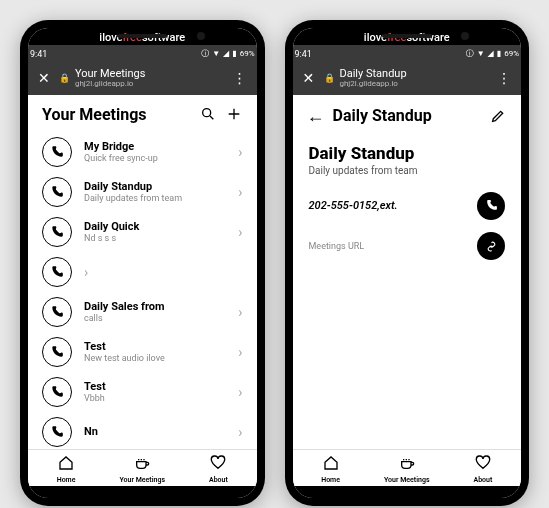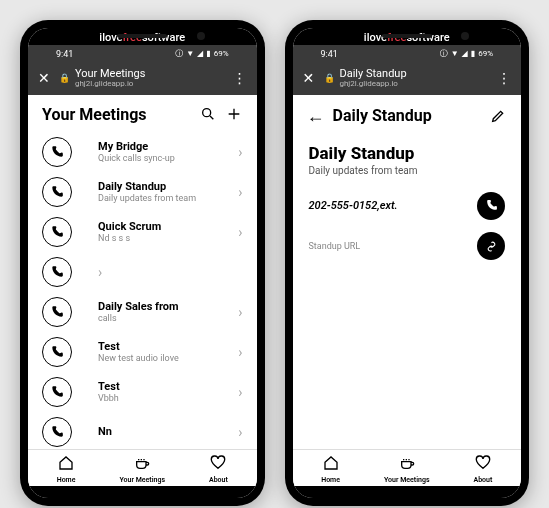--- a/index.html
+++ b/index.html
@@ -58,21 +58,21 @@
     padding: 3px 0 1px;
     font-weight: 500;
   }
   .watermark .free { color: #e63946; }
   .statusbar {
     background: #3a3a3a;
     color: #fff;
     display: flex;
     justify-content: space-between;
     align-items: center;
-    padding: 3px 28px;
+    padding: 3px 2px;
     font-size: 9px;
   }
   .status-icons { display: flex; align-items: center; gap: 3px; font-size: 8px; }
   .appbar {
     background: #3a3a3a;
     color: #fff;
     display: flex;
     align-items: center;
     padding: 6px 10px;
     gap: 10px;
@@ -99,21 +99,21 @@
   .header-icon svg { width: 16px; height: 16px; }
   .back-arrow { font-size: 18px; font-weight: bold; }
   .list {
     flex: 1;
     overflow: hidden;
     padding: 0 10px;
   }
   .list-item {
     display: flex;
     align-items: center;
-    gap: 26px;
+    gap: 12px;
     padding: 5px 4px;
   }
   .item-icon {
     width: 28px;
     height: 28px;
     border: 1.5px solid #000;
     border-radius: 50%;
     display: flex;
     align-items: center;
     justify-content: center;
@@ -217,21 +217,21 @@
     </div>
     <div class="list" id="list-left">
         <div class="list-item">
           <div class="item-icon">
             <svg viewBox="0 0 24 24" fill="#000">
               <path d="M6 2c-1 0-2 1-2 2 0 9 7 16 16 16 1 0 2-1 2-2v-3c0-1-1-2-2-2l-3 1c-1 0-2-1-4-3s-3-3-3-4l1-3c0-1-1-2-2-2H6z"></path>
             </svg>
           </div>
           <div class="item-text">
             <div class="item-title">My Bridge</div>
-            <div class="item-subtitle">Quick calls sync-up</div>
+            <div class="item-subtitle">Quick free sync-up</div>
           </div>
           <div class="chevron">›</div>
         </div>
         <div class="list-item">
           <div class="item-icon">
             <svg viewBox="0 0 24 24" fill="#000">
               <path d="M6 2c-1 0-2 1-2 2 0 9 7 16 16 16 1 0 2-1 2-2v-3c0-1-1-2-2-2l-3 1c-1 0-2-1-4-3s-3-3-3-4l1-3c0-1-1-2-2-2H6z"></path>
             </svg>
           </div>
           <div class="item-text">
@@ -240,21 +240,21 @@
           </div>
           <div class="chevron">›</div>
         </div>
         <div class="list-item">
           <div class="item-icon">
             <svg viewBox="0 0 24 24" fill="#000">
               <path d="M6 2c-1 0-2 1-2 2 0 9 7 16 16 16 1 0 2-1 2-2v-3c0-1-1-2-2-2l-3 1c-1 0-2-1-4-3s-3-3-3-4l1-3c0-1-1-2-2-2H6z"></path>
             </svg>
           </div>
           <div class="item-text">
-            <div class="item-title">Quick Scrum</div>
+            <div class="item-title">Daily Quick</div>
             <div class="item-subtitle">Nd s s s</div>
           </div>
           <div class="chevron">›</div>
         </div>
         <div class="list-item">
           <div class="item-icon">
             <svg viewBox="0 0 24 24" fill="#000">
               <path d="M6 2c-1 0-2 1-2 2 0 9 7 16 16 16 1 0 2-1 2-2v-3c0-1-1-2-2-2l-3 1c-1 0-2-1-4-3s-3-3-3-4l1-3c0-1-1-2-2-2H6z"></path>
             </svg>
           </div>
@@ -384,21 +384,21 @@
           <div class="detail-value">202-555-0152,ext.</div>
         </div>
         <div class="action-btn">
           <svg viewBox="0 0 24 24">
               <path d="M6 2c-1 0-2 1-2 2 0 9 7 16 16 16 1 0 2-1 2-2v-3c0-1-1-2-2-2l-3 1c-1 0-2-1-4-3s-3-3-3-4l1-3c0-1-1-2-2-2H6z"></path>
             </svg>
         </div>
       </div>
       <div class="detail-row">
         <div class="detail-row-text">
-          <div class="detail-label">Standup URL</div>
+          <div class="detail-label">Meetings URL</div>
         </div>
         <div class="action-btn">
           <svg viewBox="0 0 24 24">
               <path d="M10 14a4 4 0 005 0l3-3a4 4 0 00-5-5l-1 1m2 7a4 4 0 00-5 0l-3 3a4 4 0 005 5l1-1" fill="none" stroke="#fff" stroke-width="2"></path>
             </svg>
         </div>
       </div>
     </div>
     <div class="bottom-nav">
       <div class="nav-item">

